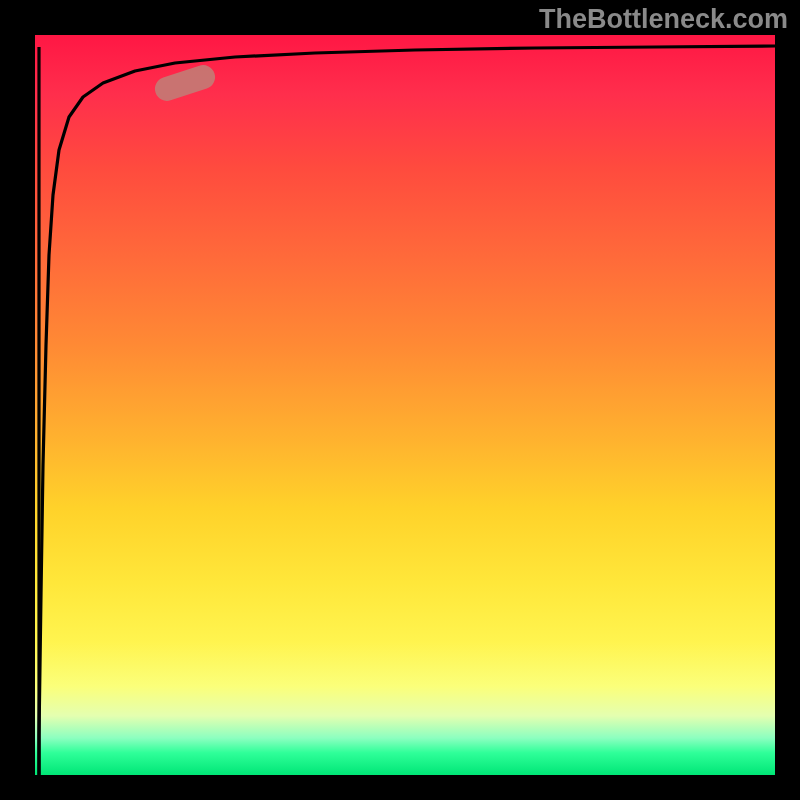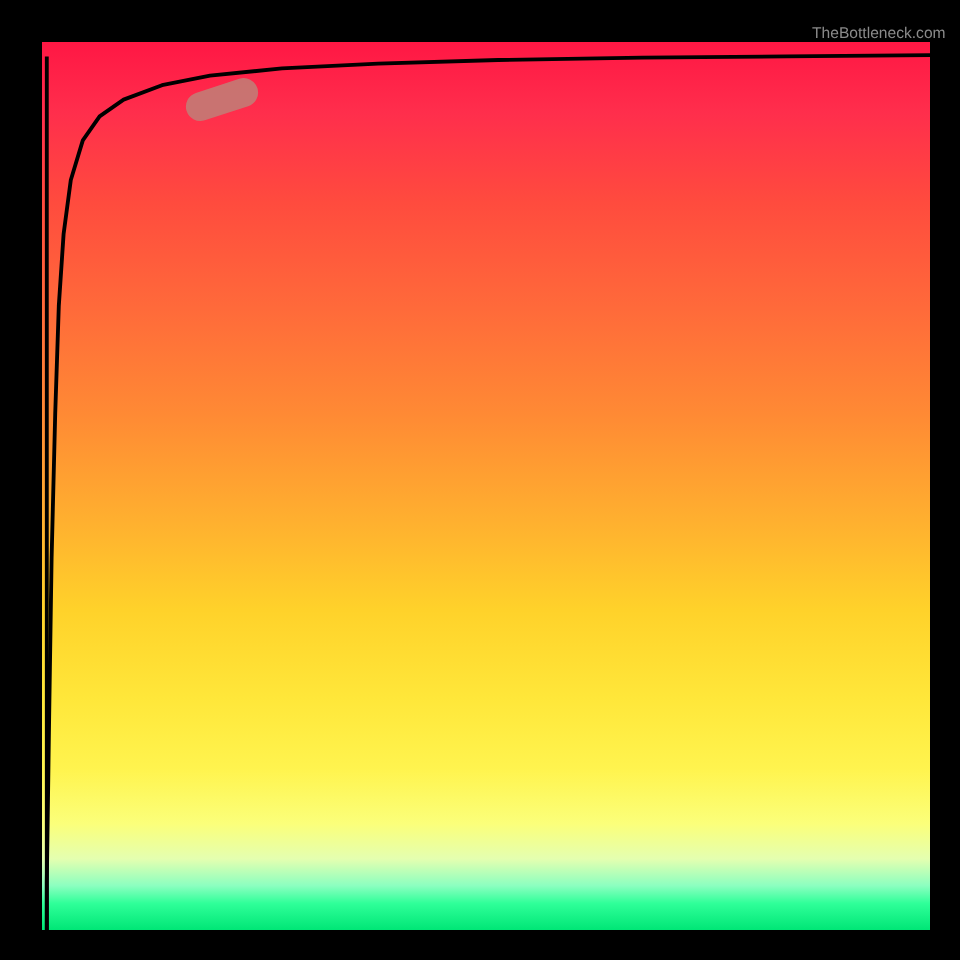--- a/index.html
+++ b/index.html
@@ -6,26 +6,26 @@
   body {
     width: 800px;
     height: 800px;
     background: #000;
     position: relative;
     font-family: Arial, Helvetica, sans-serif;
     overflow: hidden;
   }
   .watermark {
     position: absolute;
-    top: 20px;
+    top: 4px;
     right: 12px;
     color: #8a8a8a;
-    font-size: 13px;
+    font-size: 27px;
     z-index: 5;
-    font-weight: 400;
+    font-weight: 700;
   }
   .plot-area {
     position: absolute;
     left: 35px;
     top: 35px;
     width: 740px;
     height: 740px;
     overflow: hidden;
   }
   .gradient {

